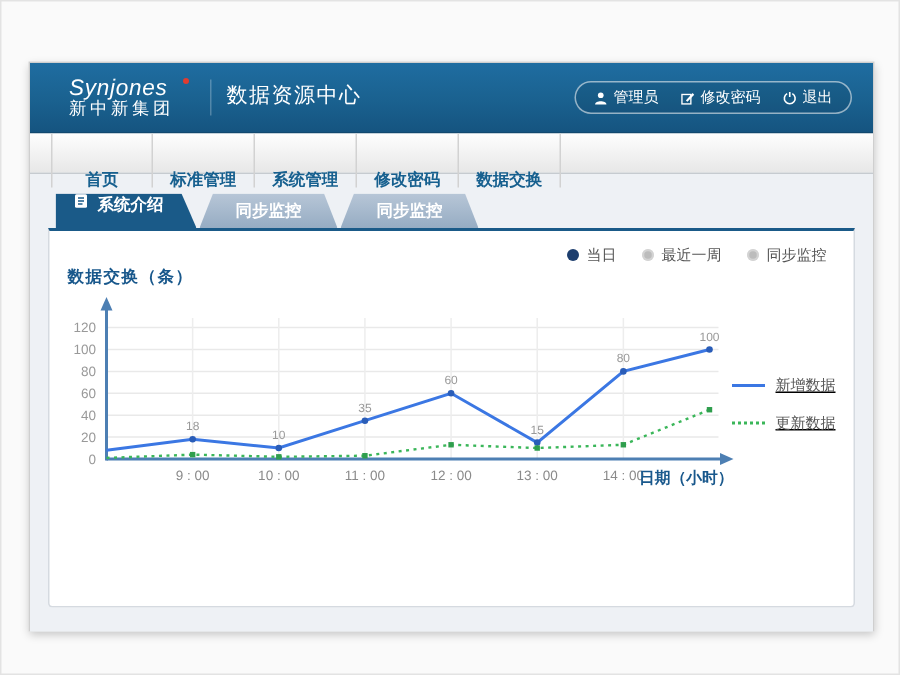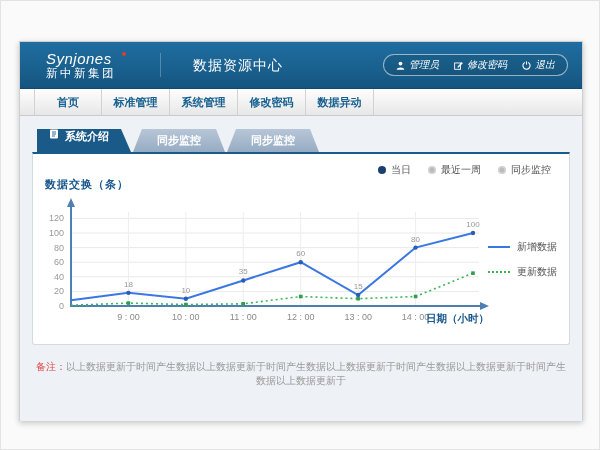--- a/index.html
+++ b/index.html
@@ -8,53 +8,53 @@
   .frame { position:absolute; left:0; top:0; width:600px; height:450px; border:1px solid #e3e3e3; }
   .window { position:absolute; left:18px; top:40px; width:564px; height:380px; background:#fff;
             border:1px solid #cfcfcf; box-shadow:0 2px 6px rgba(0,0,0,.22); }
   
   .header { height:47px; background:linear-gradient(180deg,#1f6da1 0%,#1a618f 55%,#155480 100%);
             display:flex; align-items:center; border-bottom:1px solid #12496f; }
   .logo { margin-left:26px; line-height:1.05; position:relative; padding-right:16px; }
   .brand { color:#fff; font-weight:normal; font-style:italic; font-size:15px; letter-spacing:.5px; }
   .accent-dot { position:absolute; right:6px; top:1px; width:4px; height:4px; background:#e03c30; border-radius:50%; }
   .company { color:#fff; font-weight:normal; font-size:11.5px; letter-spacing:2.5px; text-align:center; }
-  .app-title { color:#fff; font-size:14px; margin-left:28px; padding-left:32px; letter-spacing:1px;
-               border-left:1px solid rgba(255,255,255,.25); line-height:24px; }
+  .app-title { color:#fff; font-size:14px; margin-left:8px; padding-left:10px; letter-spacing:1px;
+               border-left:1px solid rgba(255,255,255,.25); line-height:24px;font-family:Liberation Mono, monospace; }
   .user-menu { margin-left:auto; margin-right:14px; display:flex; align-items:center; gap:15px;
                border:1px solid rgba(255,255,255,.55); border-radius:11px; padding:3px 12px;
-               background:rgba(0,0,0,.08);font-style:italic; }
+               background:rgba(0,0,0,.08); }
   .user-item { display:flex; align-items:center; gap:4px; color:#fff; font-size:10px; cursor:pointer; }
   .user-item svg { display:block; }
   
   .nav { height:27px; background:linear-gradient(180deg,#fefefe,#e7e7e7); border-bottom:1px solid #c6cbd0;
          display:flex; padding-left:14px; }
   .nav-item { min-width:68px; text-align:center; line-height:26px; font-size:11px; font-weight:bold;
-              color:#17608f; padding:0 10px; border-right:1px solid #d2d2d2; cursor:pointer; }
+              color:#17608f; padding:18px 10px; border-right:1px solid #d2d2d2; cursor:pointer; }
   .nav-item:first-child { border-left:1px solid #d2d2d2; }
   
   .content { background:#eef1f5; height:305px; padding:13px 12px 0 12px; }
   .tabs { display:flex; height:23px; padding-left:5px; align-items:flex-end; }
   .tab { height:23px; display:flex; align-items:flex-start; color:#fff; font-size:11px; font-weight:bold;
          cursor:pointer; }
   .tab.active { background:#1a5a88; padding:0 22px 0 12px; gap:6px; z-index:3;
                 clip-path:polygon(0 0,calc(100% - 10px) 0,100% 100%,0 100%); }
   .tab.inactive { background:linear-gradient(180deg,#b7c6d7,#96acc3); padding:4px 24px; margin-left:2px;
                   clip-path:polygon(9px 0,calc(100% - 9px) 0,100% 100%,0 100%); }
-  .card { position:relative; background:#fff; height:193px; border:1px solid #d5dae0;
+  .card { position:relative; background:#fff; height:253px; border:1px solid #d5dae0;
           border-top:2px solid #1a5a88; border-radius:0 0 3px 3px; }
   
   .radios { position:absolute; top:9px; right:18px; display:flex; gap:17px; }
   .radio-item { display:flex; align-items:center; gap:5px; font-size:10px; color:#555; cursor:pointer; }
   .radio-dot { width:8px; height:8px; border-radius:50%; background:#bcbcbc; box-shadow:inset 0 0 0 1.5px rgba(255,255,255,.35); }
   .radio-dot.selected { background:#1c3e6e; box-shadow:none; }
   .ylabel { position:absolute; left:12px; top:23px; color:#19588c; font-weight:bold; font-size:11px; letter-spacing:1px;text-align:right; }
   .chart-wrap { position:absolute; left:4px; top:38px; width:456px; height:152px; }
   
-  .series-legend { position:absolute; right:12px; top:86px; }
+  .series-legend { position:absolute; right:12px; top:96px;text-decoration:underline; }
   .legend-row { display:flex; align-items:center; gap:7px; margin-bottom:11px; font-size:10px; color:#555; cursor:pointer; }
   .sw { width:22px; height:0; }
   .sw.solid { border-top:2px solid #3b77e3; }
   .sw.dotted { border-top:2px dotted #3ab659; }
   .note { position:absolute; left:0; right:0; top:206px; text-align:center; font-size:10px; color:#9a9a9a; }
   .note .prefix { color:#e04b4b; }
   svg text { font-family:"Liberation Sans","DejaVu Sans",sans-serif; }
 </style>
 </head>
 <body>
@@ -98,21 +98,21 @@
           <span>退出</span>
         </div>
       </div>
     </div>
 
     <div class="nav">
       <div class="nav-item">首页</div>
       <div class="nav-item">标准管理</div>
       <div class="nav-item">系统管理</div>
       <div class="nav-item">修改密码</div>
-      <div class="nav-item">数据异动</div>
+      <div class="nav-item">数据交换</div>
     </div>
 
     <div class="content">
       <div class="tabs">
         <div class="tab active">
           <span>
             <svg width="10" height="10" viewBox="0 0 10 10">
                 <rect x="1" y="0.5" width="8" height="9" rx="1" fill="#fff"></rect>
                 <line x1="3" y1="3" x2="7" y2="3" stroke="#1a5a88" stroke-width="0.9"></line>
                 <line x1="3" y1="5" x2="7" y2="5" stroke="#1a5a88" stroke-width="0.9"></line>
@@ -209,20 +209,17 @@
           <div class="legend-row">
             <span class="sw solid"></span>
             <span>新增数据</span>
           </div>
           <div class="legend-row">
             <span class="sw dotted"></span>
             <span>更新数据</span>
           </div>
         </div>
 
-        <div class="note">
-          <span class="prefix">备注：</span><span>以上数据更新于时间产生数据以上数据更新于时间产生数据以上数据更新于时间产生数据以上数据更新于时间产生数据以上数据更新于</span>
-        </div>
       </div>
     </div>
 
   </div>
 </div>
 
 </body></html>

